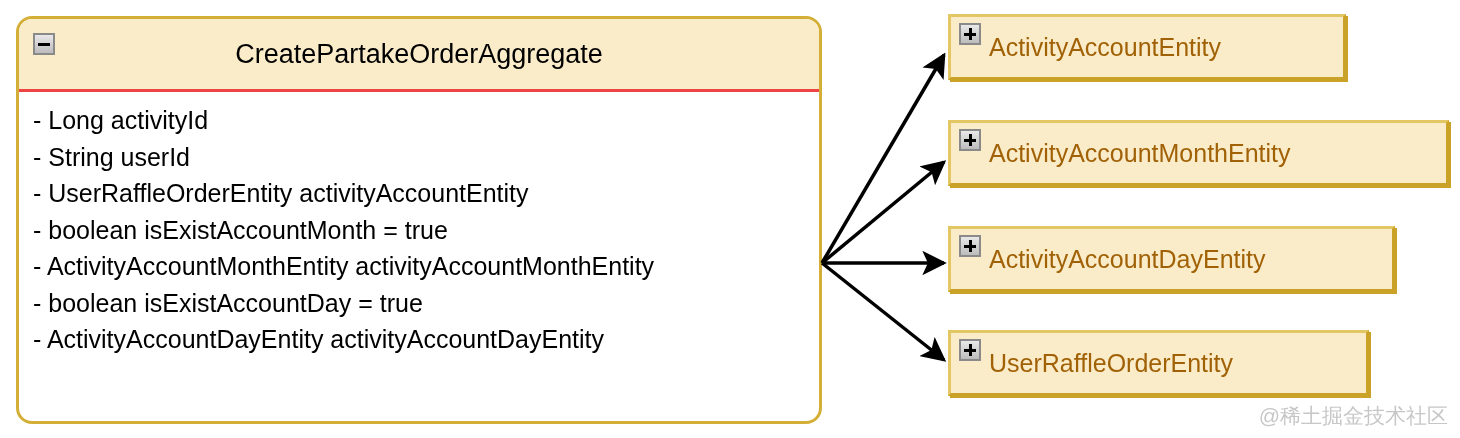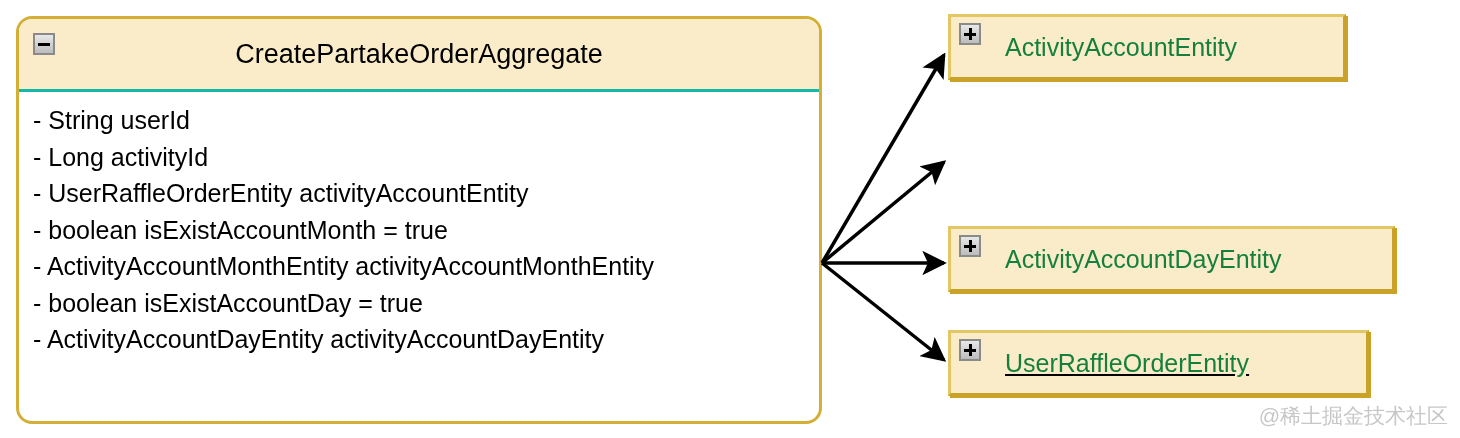--- a/index.html
+++ b/index.html
@@ -28,21 +28,21 @@
     box-sizing: border-box;
     border: 3px solid #d4af37;
     border-radius: 16px;
     background: #ffffff;
     overflow: hidden;
   }
   .uml-main-header {
     position: relative;
     height: 70px;
     background: #faecc8;
-    border-bottom: 3px solid #14b8a6;
+    border-bottom: 3px solid #ef4444;
     display: flex;
     align-items: center;
     justify-content: center;
   }
   .uml-main-title {
     font-size: 27px;
     color: #000000;
     letter-spacing: 0px;
     white-space: nowrap;
   }
@@ -100,23 +100,23 @@
     box-shadow: 2px 2px 0 0 #c9a227;
     display: flex;
     align-items: center;
   }
   .uml-entity .toggle-icon {
     left: 8px;
     top: 6px;
   }
   .uml-entity-label {
     font-size: 25px;
-    color: #15803d;
-    white-space: nowrap;
-    padding-left: 54px;
+    color: #a16207;
+    white-space: nowrap;
+    padding-left: 38px;
   }
 
   
   #arrow-layer {
     position: absolute;
     left: 0;
     top: 0;
     width: 1460px;
     height: 438px;
     pointer-events: none;
@@ -138,22 +138,22 @@
 <div id="canvas">
 
   <div class="uml-main">
     <div class="uml-main-header">
       <div class="toggle-icon toggle-main">
         <span class="bar-h"></span>
       </div>
       <span class="uml-main-title">CreatePartakeOrderAggregate</span>
     </div>
     <div class="uml-main-body">
+      <div class="attr-line">- Long activityId</div>
       <div class="attr-line">- String userId</div>
-      <div class="attr-line">- Long activityId</div>
       <div class="attr-line">- UserRaffleOrderEntity activityAccountEntity</div>
       <div class="attr-line">- boolean isExistAccountMonth = true</div>
       <div class="attr-line">- ActivityAccountMonthEntity activityAccountMonthEntity</div>
       <div class="attr-line">- boolean isExistAccountDay = true</div>
       <div class="attr-line">- ActivityAccountDayEntity activityAccountDayEntity</div>
     </div>
   </div>
 
   <svg id="arrow-layer" viewBox="0 0 1460 438" width="1460" height="438">
     <defs>
@@ -170,30 +170,37 @@
   </svg>
 
   <div class="uml-entity" id="entity-0" style="left: 948px; top: 14px; width: 398px;">
     <div class="toggle-icon">
       <span class="bar-h"></span>
       <span class="bar-v"></span>
     </div>
     <span class="uml-entity-label">ActivityAccountEntity</span>
   </div>
 
+  <div class="uml-entity" id="entity-1" style="left: 948px; top: 120px; width: 501px;">
+    <div class="toggle-icon">
+      <span class="bar-h"></span>
+      <span class="bar-v"></span>
+    </div>
+    <span class="uml-entity-label">ActivityAccountMonthEntity</span>
+  </div>
 
   <div class="uml-entity" id="entity-2" style="left: 948px; top: 226px; width: 447px;">
     <div class="toggle-icon">
       <span class="bar-h"></span>
       <span class="bar-v"></span>
     </div>
     <span class="uml-entity-label">ActivityAccountDayEntity</span>
   </div>
 
-  <div class="uml-entity" id="entity-3" style="left: 948px; top: 330px; width: 421px; text-decoration: underline;">
+  <div class="uml-entity" id="entity-3" style="left: 948px; top: 330px; width: 421px;">
     <div class="toggle-icon">
       <span class="bar-h"></span>
       <span class="bar-v"></span>
     </div>
     <span class="uml-entity-label">UserRaffleOrderEntity</span>
   </div>
 
   <div class="watermark">@稀土掘金技术社区</div>
 
 </div>

